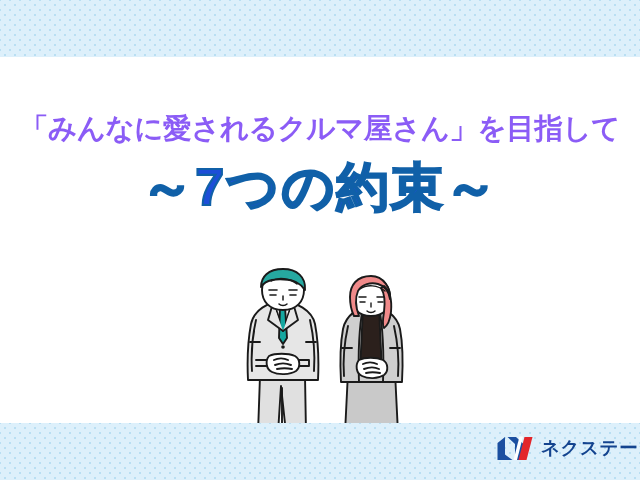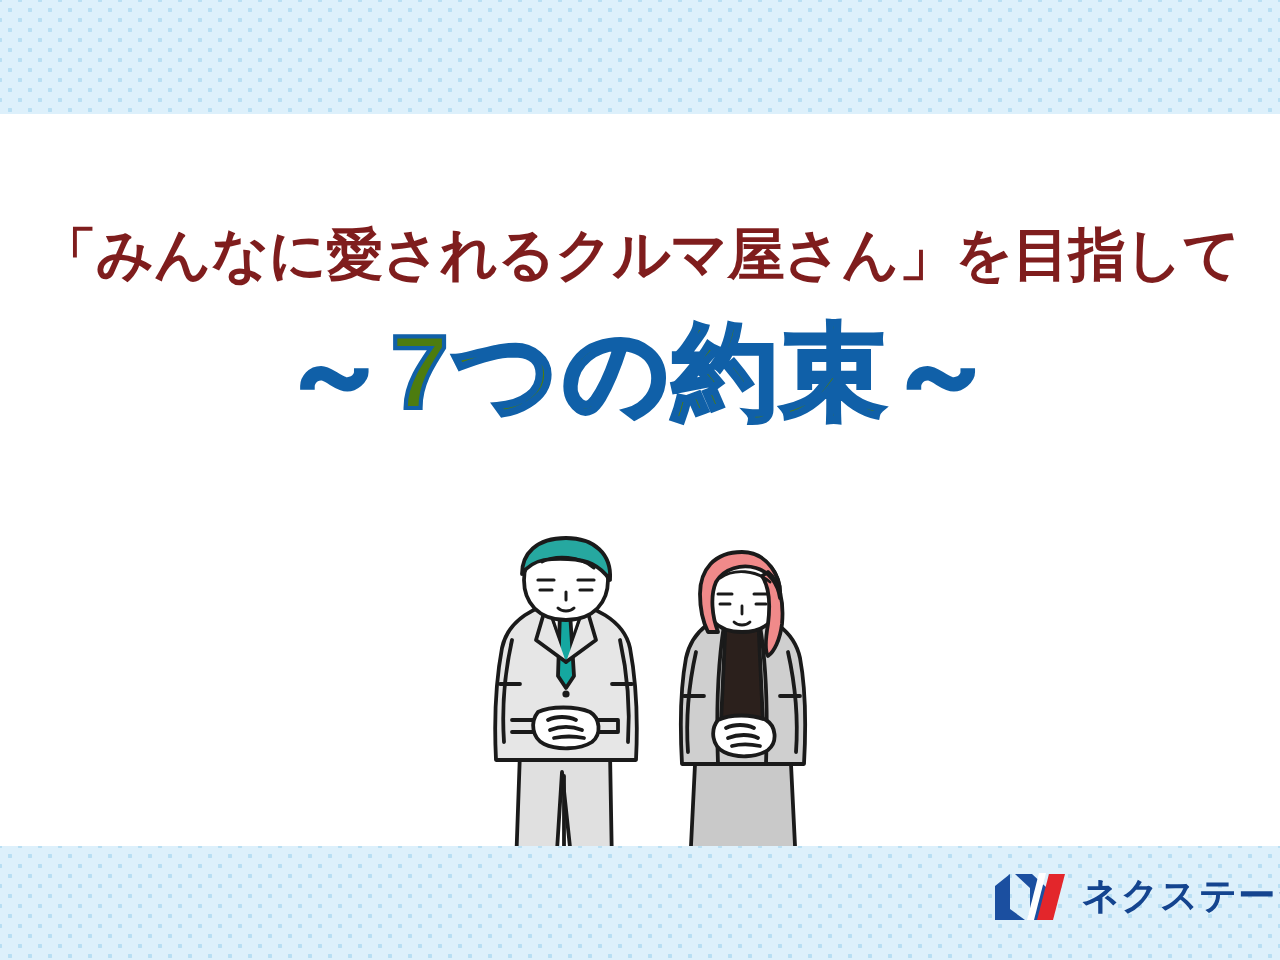--- a/index.html
+++ b/index.html
@@ -43,31 +43,31 @@
   
   #headline-block {
     position: absolute;
     left: 0;
     top: 112px;
     width: 640px;
     text-align: center;
   }
   #headline-primary {
     display: block;
-    color: #7f1d1d;
+    color: #8b5cf6;
     font-size: 28.5px;
     font-weight: bold;
     letter-spacing: -0.4px;
     line-height: 1.18;
     white-space: nowrap;
   }
   #headline-secondary {
     display: block;
     margin-top: 13px;
-    color: #4d7c0f;
+    color: #1d4ed8;
     font-size: 52px;
     font-weight: bold;
     letter-spacing: 2px;
     line-height: 1.1;
     white-space: nowrap;
     -webkit-text-stroke: 2.1px #1060a8;
   }
 
   
   #illustration {

